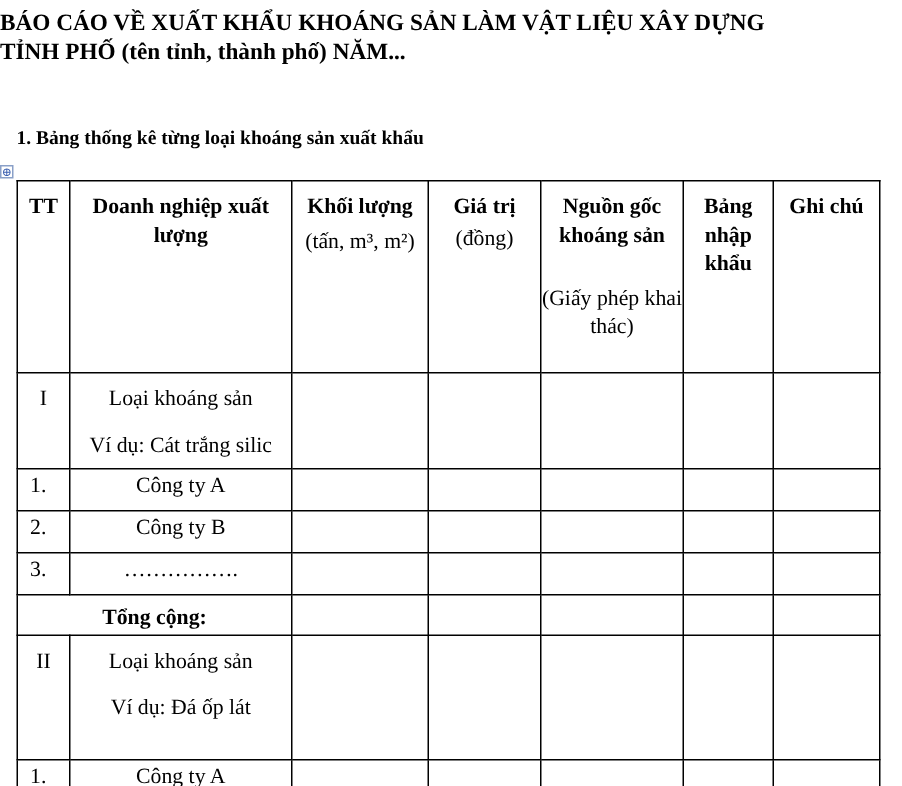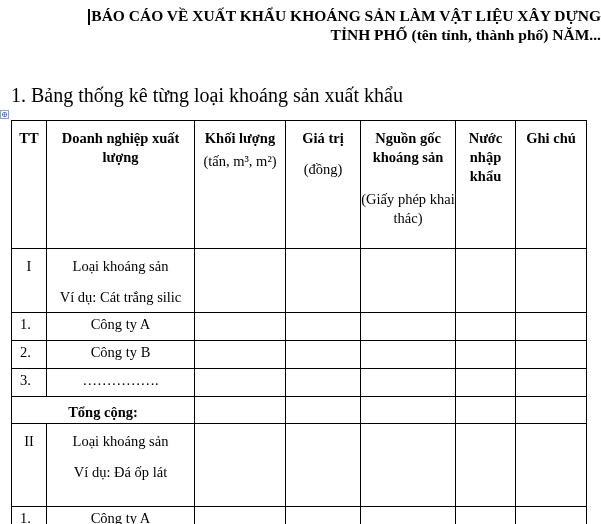--- a/index.html
+++ b/index.html
@@ -3,28 +3,28 @@
 <meta charset="utf-8">
 <style>
   html, body { margin: 0; padding: 0; background: #ffffff; }
   body {
     width: 601px; height: 524px; overflow: hidden; position: relative;
     font-family: "Liberation Serif", "DejaVu Serif", serif;
     color: #000;
   }
   .title {
     position: absolute; left: 0; top: 6px; width: 601px;
-    text-align: right; font-weight: bold; font-size: 15.5px; line-height: 19px;
+    text-align: left; font-weight: bold; font-size: 15.5px; line-height: 19px;
   }
   .title .line1 { position: relative; display: inline-block; }
   .caret {
     position: absolute; left: -3px; top: 3px; width: 2px; height: 16px; background: #000;
   }
   .section-heading {
-    position: absolute; left: 11px; top: 84px; font-weight: normal; font-size: 20px;
+    position: absolute; left: 11px; top: 84px; font-weight: bold; font-size: 13px;
   }
   .move-handle {
     position: absolute; left: 0px; top: 110px; width: 9px; height: 9px;
     border: 1px solid #8aa0c8; box-sizing: border-box; background: #fff;
     font-size: 8px; line-height: 7px; text-align: center; color: #3a5fb0;
   }
   table.stats {
     position: absolute; left: 11px; top: 120px;
     border-collapse: collapse; table-layout: fixed;
     font-size: 14.5px;
@@ -65,27 +65,27 @@
   <tbody>
       <tr style="height:128px">
     <th class="hcell">TT</th>
     <th class="hcell">Doanh nghiệp xuất lượng</th>
     <th class="hcell">
       <span>Khối lượng</span>
       <span class="sub" style="margin-top:4px">(tấn, m³, m²)</span>
     </th>
     <th class="hcell">
       <span>Giá trị</span>
-      <span class="sub" style="margin-top:12px">(đồng)</span>
+      <span class="sub" style="margin-top:2px">(đồng)</span>
     </th>
     <th class="hcell">
       <span>Nguồn gốc khoáng sản</span>
       <span class="sub" style="margin-top:23px">(Giấy phép khai thác)</span>
     </th>
-    <th class="hcell">Nước nhập khẩu</th>
+    <th class="hcell">Bảng nhập khẩu</th>
     <th class="hcell">Ghi chú</th>
   </tr>
 
   <tr class="row-group" style="height:64px">
     <td class="hcell">I</td>
     <td class="hcell">
       <span>Loại khoáng sản</span>
       <span class="sub" style="margin-top:12px">Ví dụ: Cát trắng silic</span>
     </td>
     <td></td>

